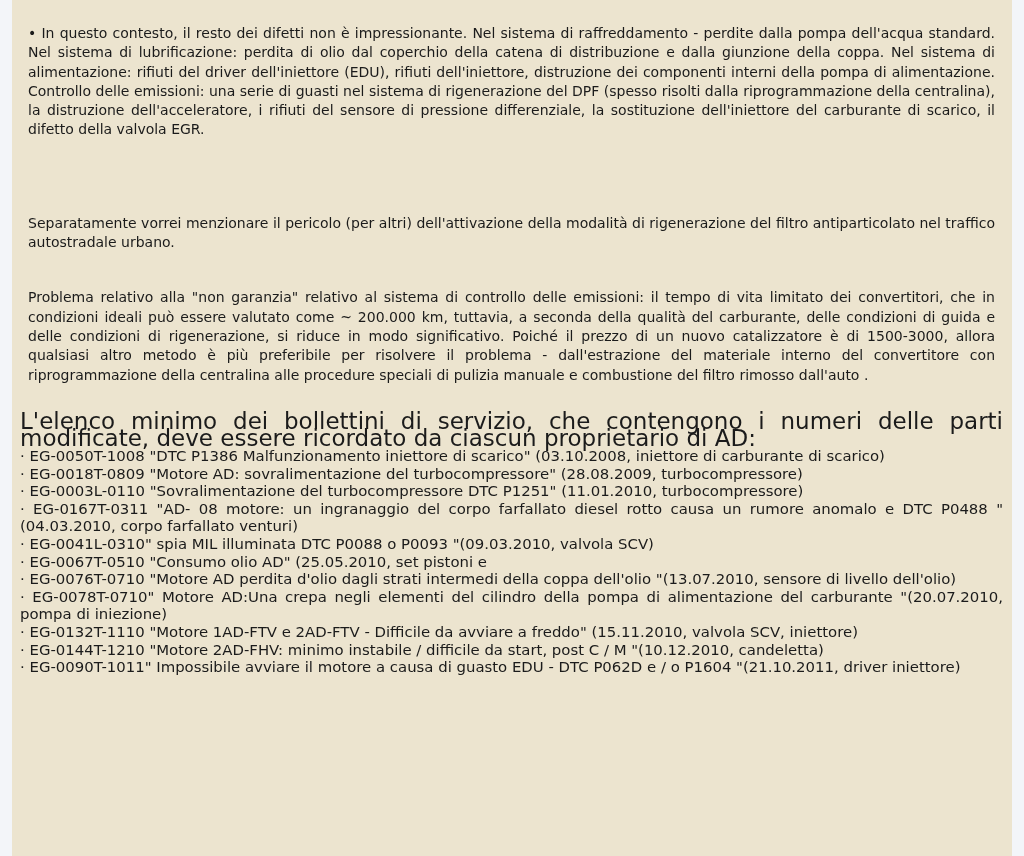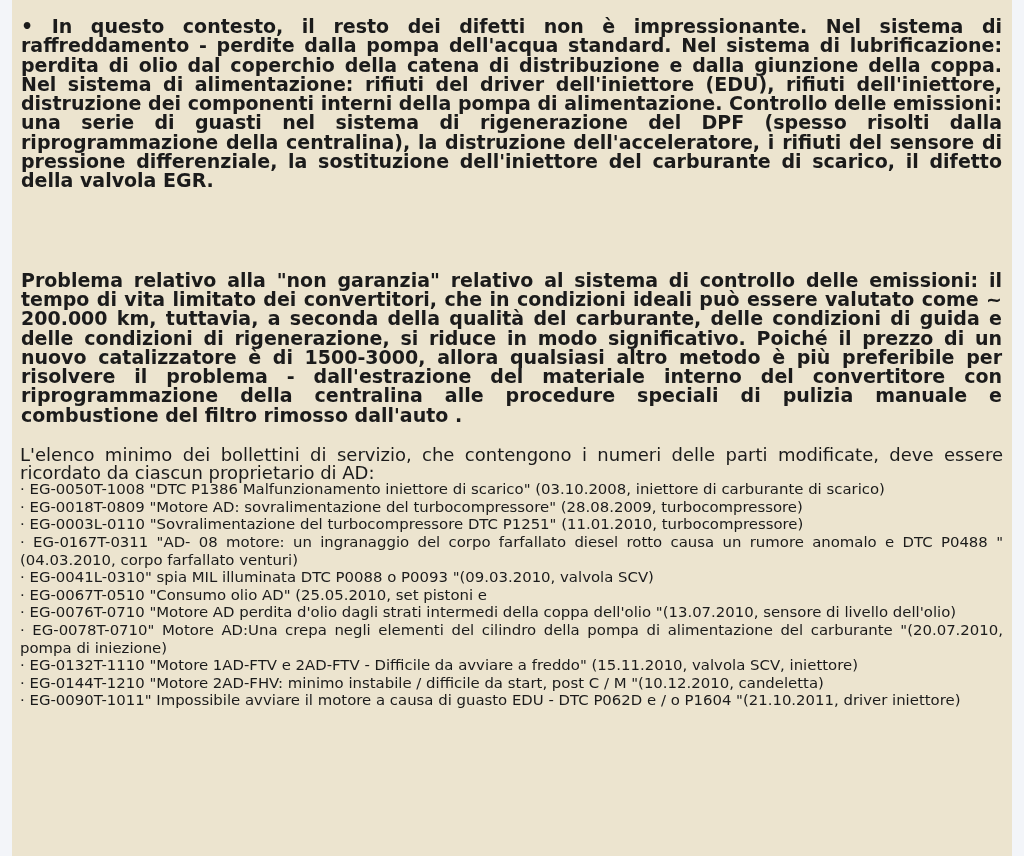--- a/index.html
+++ b/index.html
@@ -21,51 +21,51 @@
     }
     .content {
       position: absolute;
       left: 8px;
       top: 16px;
       width: 983px;
       font-family: "DejaVu Sans", sans-serif;
       color: #1b1b1b;
     }
     .para {
-      font-size: 19px;
+      font-size: 14px;
       line-height: 19.3px;
       text-align: justify;
-      margin: 1px;
-      font-weight: bold;
+      margin: 8px;
     }
     .gap-big { height: 58px; }
     .gap-small { height: 20px; }
     .bulletin-list {
       margin: 0;
       padding: 0;
       list-style: none;
       font-size: 14.9px;
       line-height: 17.6px;
       text-align: justify;
     }
     .bulletin-list li { margin: 0; padding: 0; }
     .intro-para {
-      font-size: 18px;
+      font-size: 23px;
       line-height: 17.6px;
       text-align: justify;
       margin: 0;
     }
   </style>
 </head>
 <body>
 
 <div class="page">
   <div class="content">
     <p class="para">• In questo contesto, il resto dei difetti non è impressionante. Nel sistema di raffreddamento - perdite dalla pompa dell'acqua standard. Nel sistema di lubrificazione: perdita di olio dal coperchio della catena di distribuzione e dalla giunzione della coppa. Nel sistema di alimentazione: rifiuti del driver dell'iniettore (EDU), rifiuti dell'iniettore, distruzione dei componenti interni della pompa di alimentazione. Controllo delle emissioni: una serie di guasti nel sistema di rigenerazione del DPF (spesso risolti dalla riprogrammazione della centralina), la distruzione dell'acceleratore, i rifiuti del sensore di pressione differenziale, la sostituzione dell'iniettore del carburante di scarico, il difetto della valvola EGR.</p>
     <div class="gap-big"></div>
+    <p class="para">Separatamente vorrei menzionare il pericolo (per altri) dell'attivazione della modalità di rigenerazione del filtro antiparticolato nel traffico autostradale urbano.</p>
     <div class="gap-small"></div>
     <p class="para">Problema relativo alla "non garanzia" relativo al sistema di controllo delle emissioni: il tempo di vita limitato dei convertitori, che in condizioni ideali può essere valutato come ~ 200.000 km, tuttavia, a seconda della qualità del carburante, delle condizioni di guida e delle condizioni di rigenerazione, si riduce in modo significativo. Poiché il prezzo di un nuovo catalizzatore è di 1500-3000, allora qualsiasi altro metodo è più preferibile per risolvere il problema - dall'estrazione del materiale interno del convertitore con riprogrammazione della centralina alle procedure speciali di pulizia manuale e combustione del filtro rimosso dall'auto .</p>
     <div class="gap-small"></div>
     <p class="intro-para">L'elenco minimo dei bollettini di servizio, che contengono i numeri delle parti modificate, deve essere ricordato da ciascun proprietario di AD:</p>
     <ul class="bulletin-list">
       <li>· EG-0050T-1008 "DTC P1386 Malfunzionamento iniettore di scarico" (03.10.2008, iniettore di carburante di scarico)</li>
       <li>· EG-0018T-0809 "Motore AD: sovralimentazione del turbocompressore" (28.08.2009, turbocompressore)</li>
       <li>· EG-0003L-0110 "Sovralimentazione del turbocompressore DTC P1251" (11.01.2010, turbocompressore)</li>
       <li>· EG-0167T-0311 "AD- 08 motore: un ingranaggio del corpo farfallato diesel rotto causa un rumore anomalo e DTC P0488 "(04.03.2010, corpo farfallato venturi)</li>
       <li>· EG-0041L-0310" spia MIL illuminata DTC P0088 o P0093 "(09.03.2010, valvola SCV)</li>

